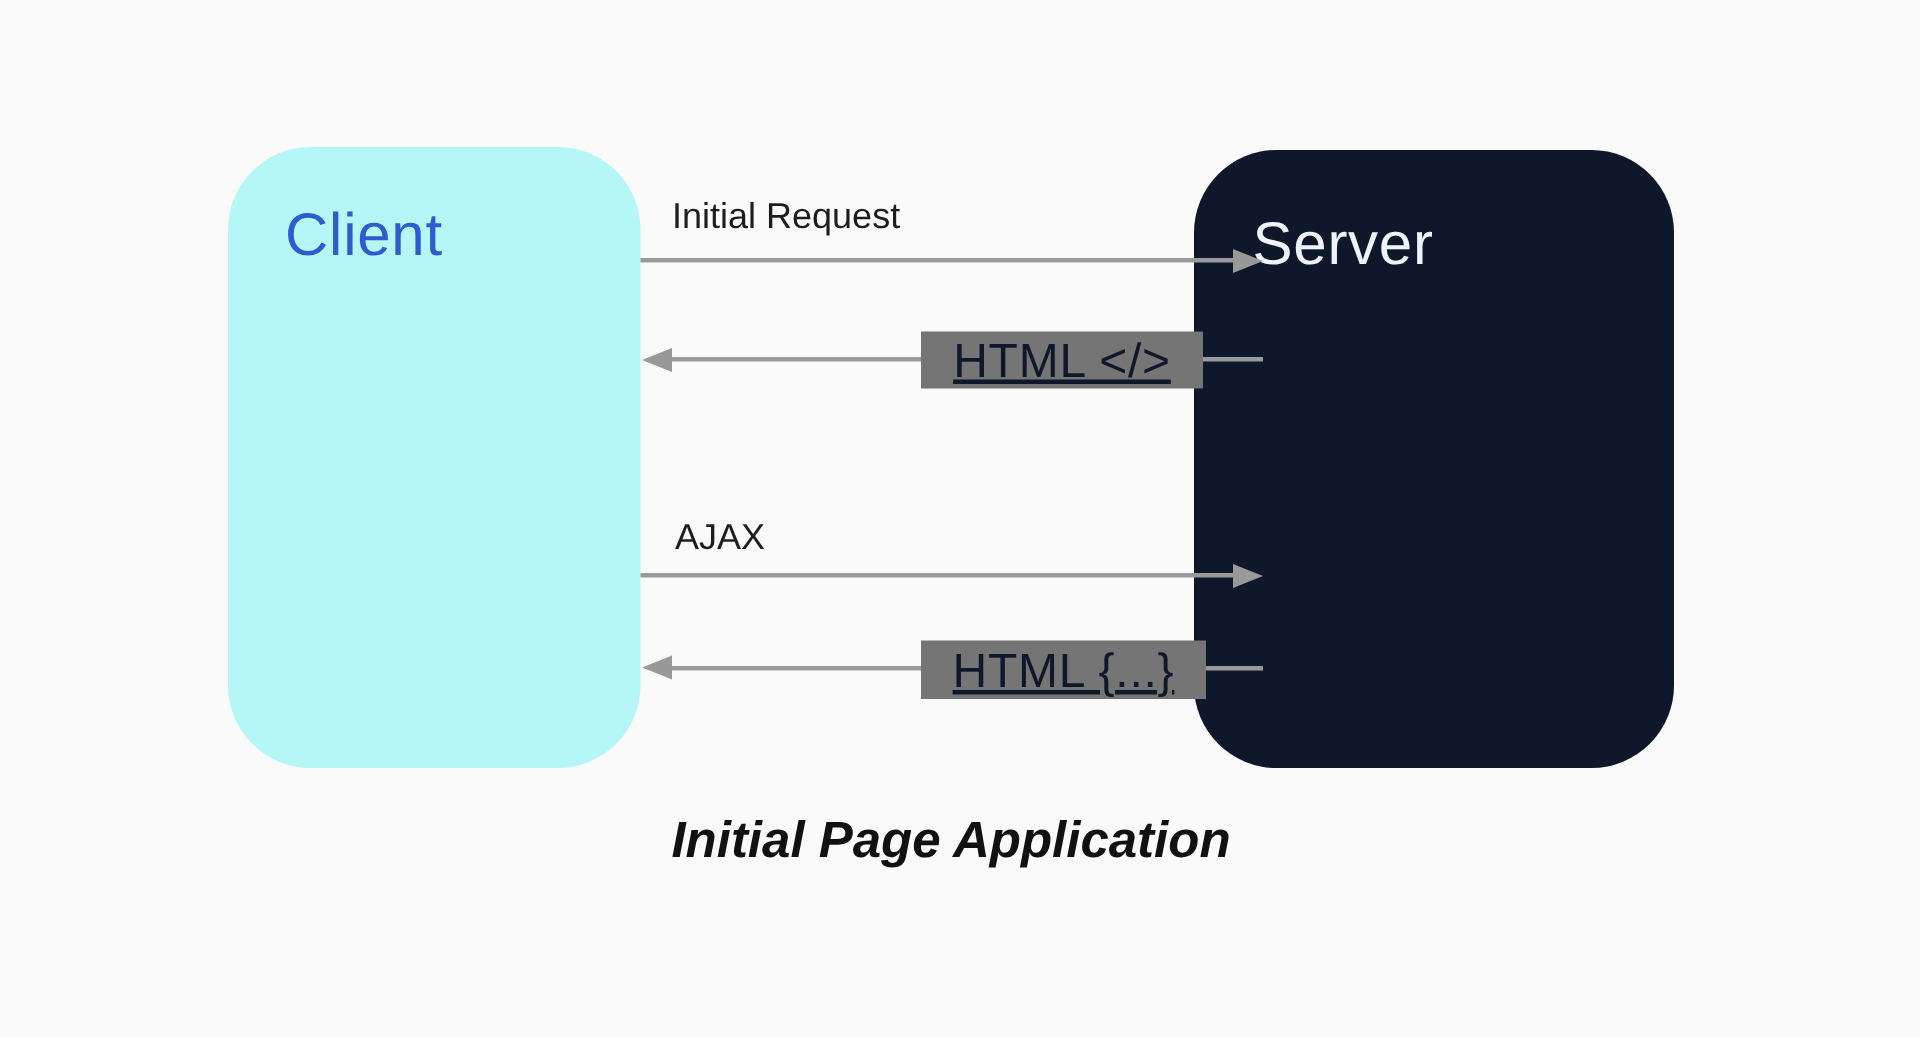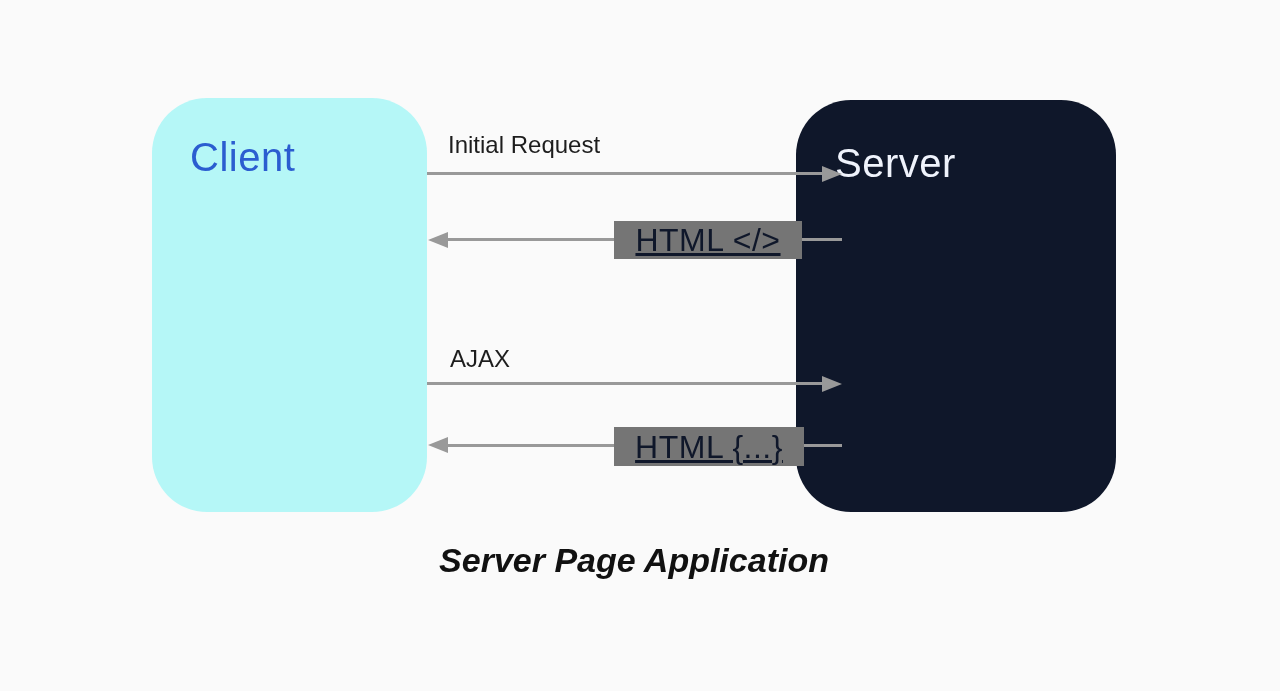--- a/index.html
+++ b/index.html
@@ -140,15 +140,15 @@
   <span class="flow-text" id="flow3-label">AJAX</span>
   <div class="line" id="flow3-line"></div>
   <div class="head right" id="flow3-head"></div>
 
   <div class="line" id="flow4-line"></div>
   <div class="head left" id="flow4-head"></div>
   <div class="tag" id="flow4-tag">
     <span>HTML {...}</span>
   </div>
 
-  <div class="title">Server Page Application</div>
+  <div class="title">Initial Page Application</div>
 
 </div>
 
 </body></html>

